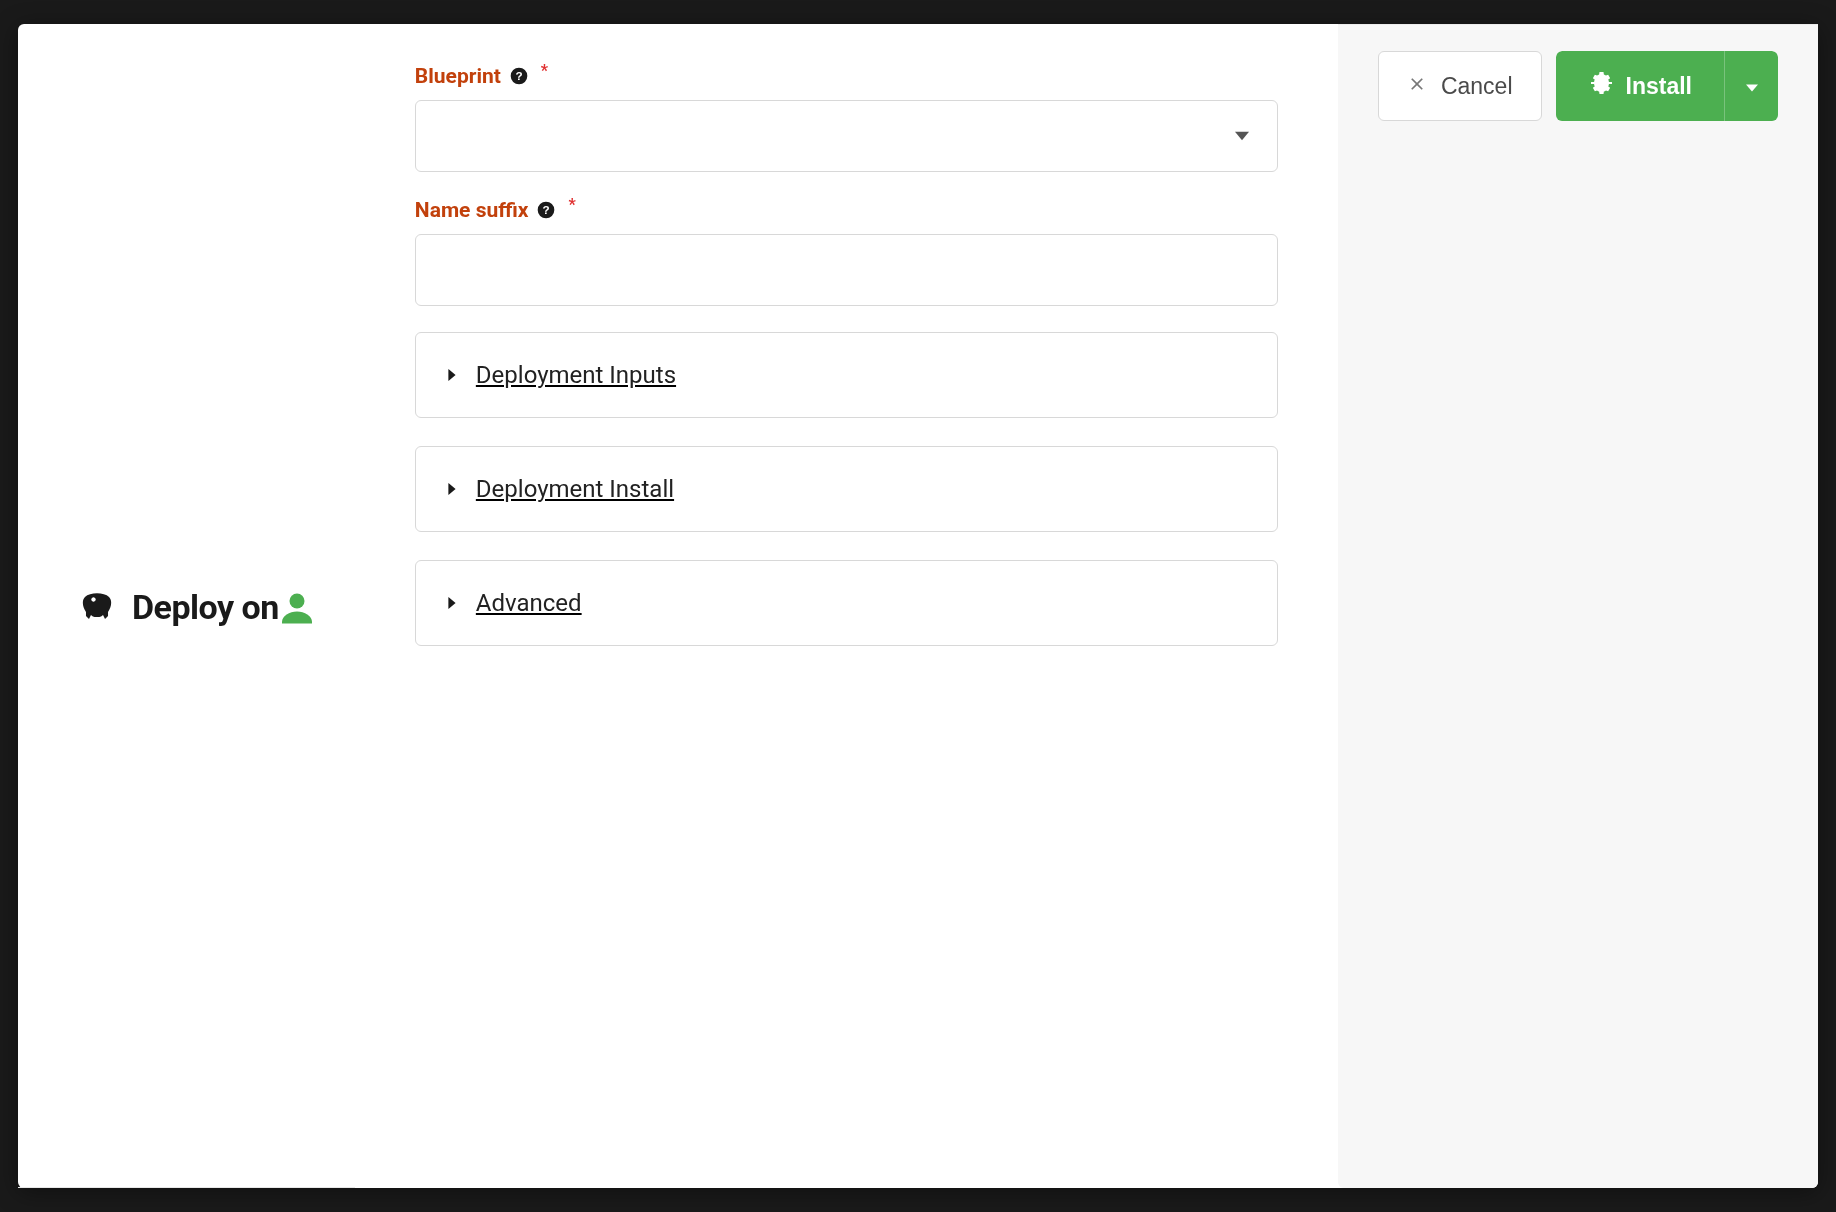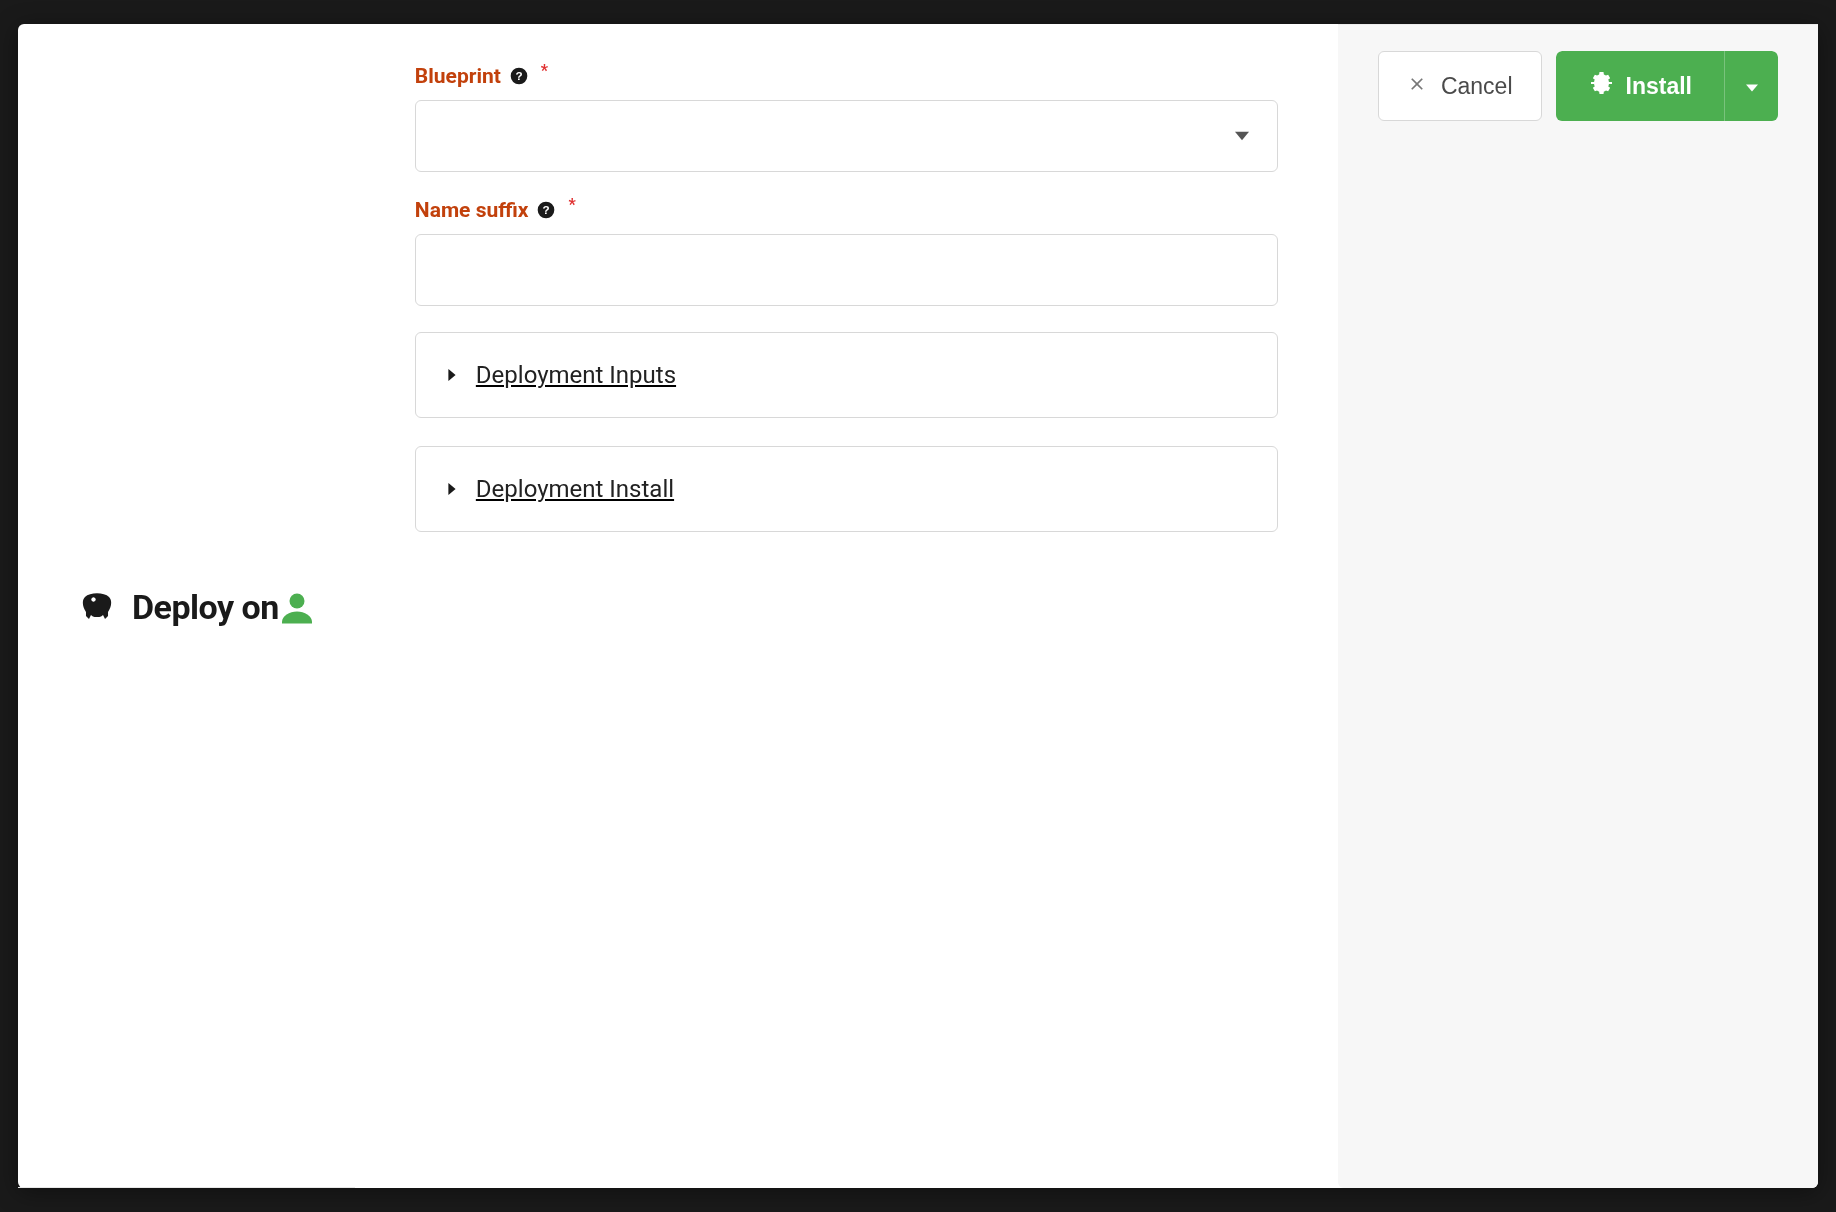--- a/index.html
+++ b/index.html
@@ -286,20 +286,28 @@
     <div class="accordion">
       <span class="accordion-caret">
         <svg viewBox="0 0 6 10" fill="#1a1a1a">
             <path d="M0 0l6 5-6 5z"></path>
           </svg>
       </span>
       <span class="accordion-title">Deployment Install</span>
     </div>
 
 
+    <div class="accordion">
+      <span class="accordion-caret">
+        <svg viewBox="0 0 6 10" fill="#1a1a1a">
+            <path d="M0 0l6 5-6 5z"></path>
+          </svg>
+      </span>
+      <span class="accordion-title">Advanced</span>
+    </div>
 
   </div>
 
   <div class="modal-footer">
     <button class="btn btn-cancel">
       <span>
         <svg viewBox="0 0 24 24" fill="#777">
             <path d="M19 6.41L17.59 5 12 10.59 6.41 5 5 6.41 10.59 12 5 17.59 6.41 19 12 13.41 17.59 19 19 17.59 13.41 12z"></path>
           </svg>
       </span>

